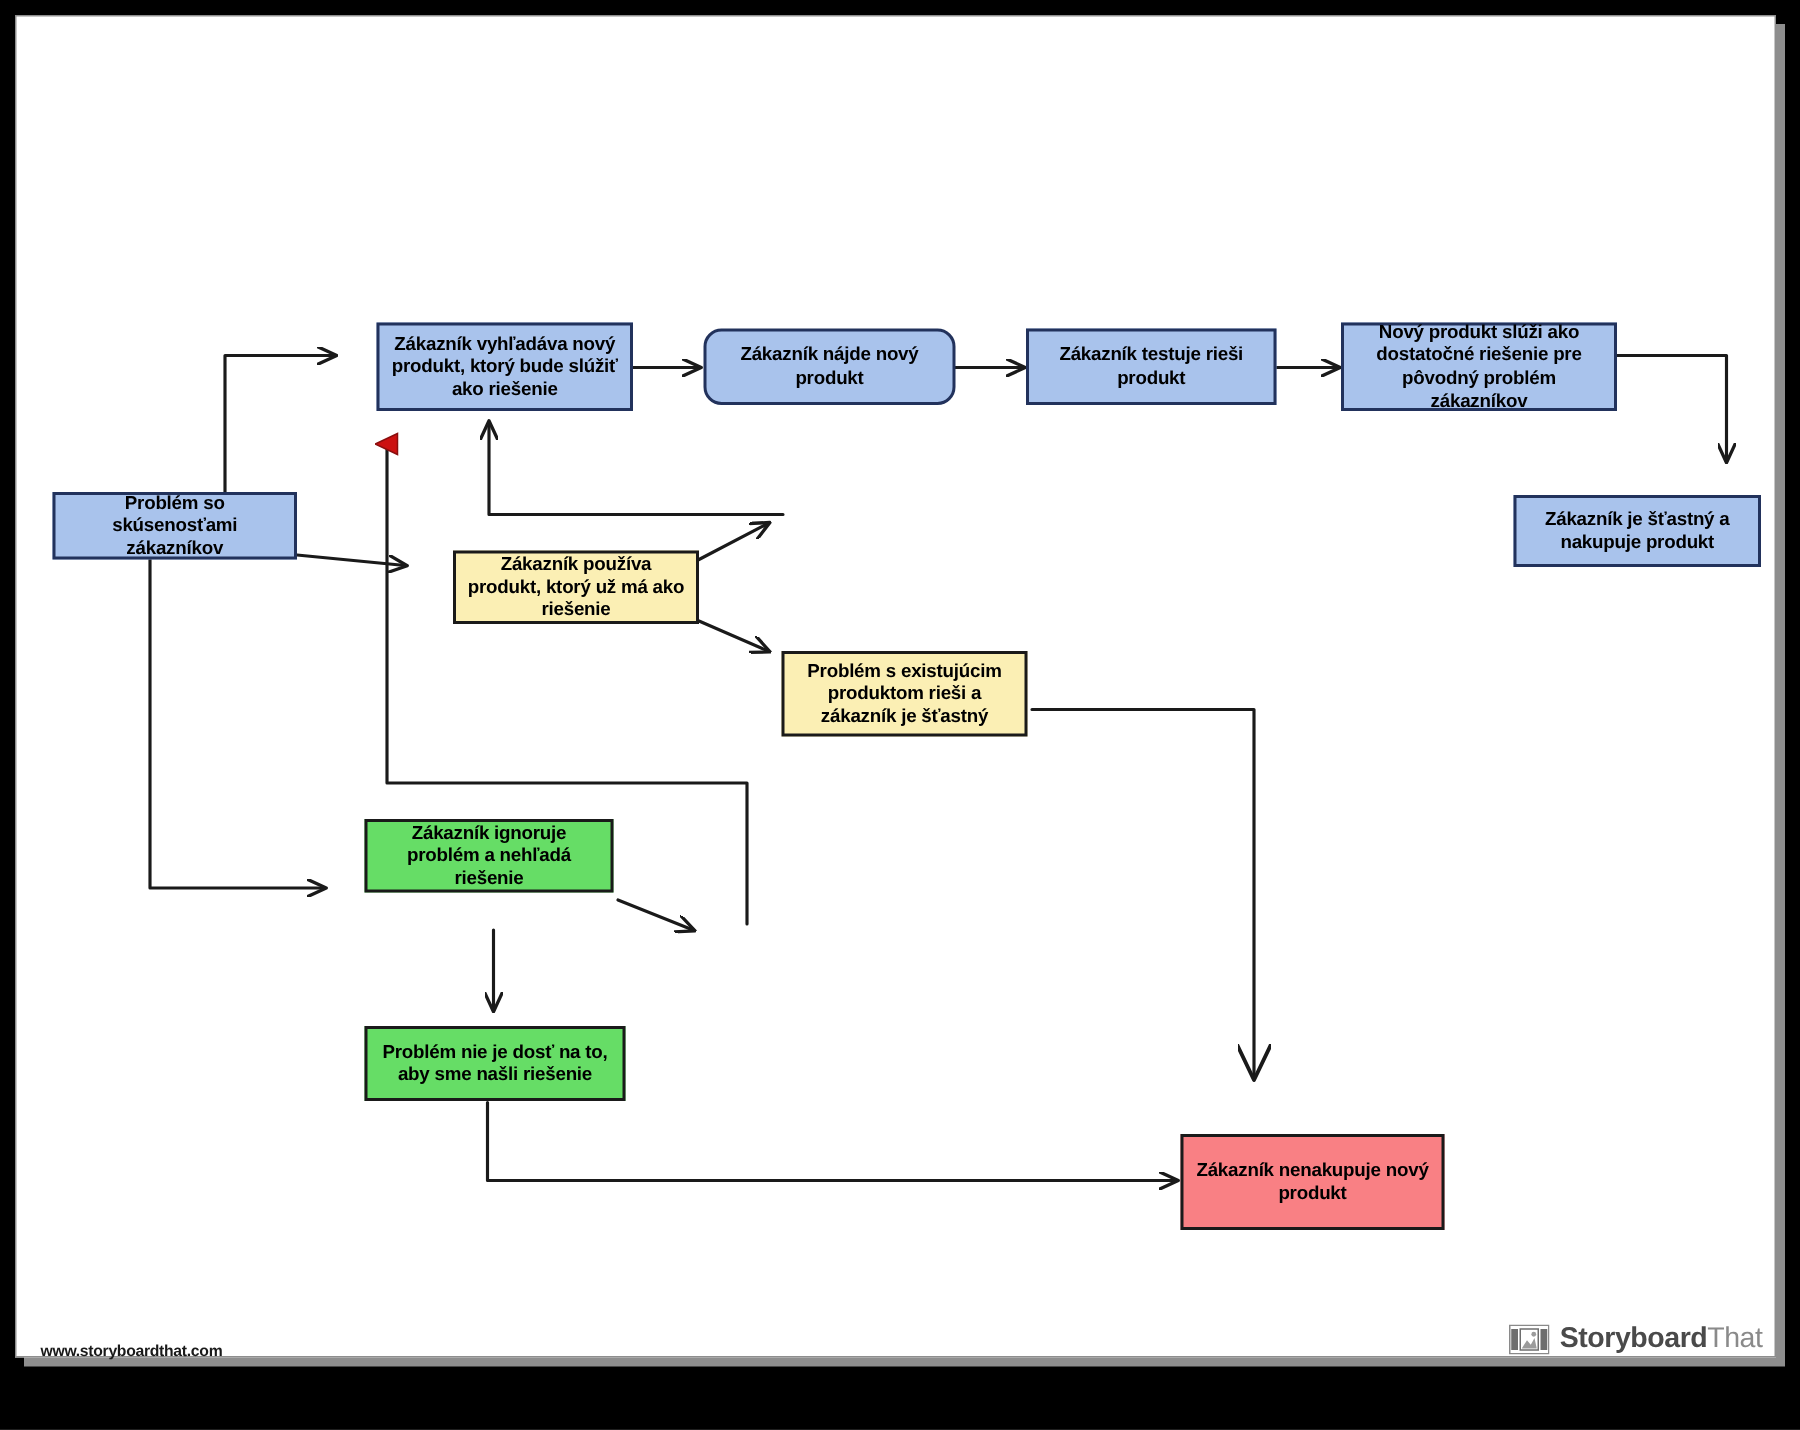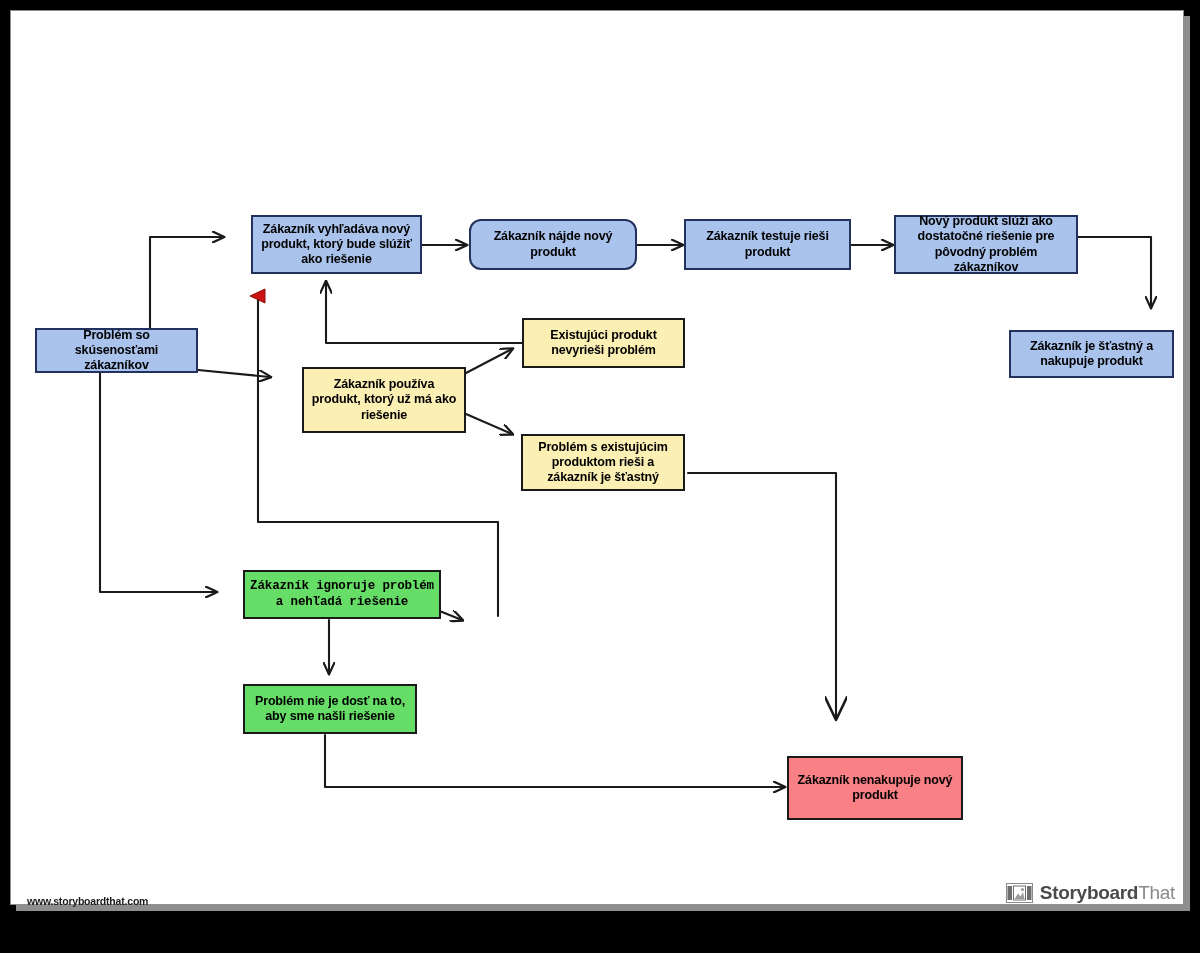--- a/index.html
+++ b/index.html
@@ -153,27 +153,26 @@
   <div class="node node-blue" style="left:251px; top:215px; width:171px; height:59px;">Zákazník vyhľadáva nový produkt, ktorý bude slúžiť ako riešenie</div>
 
   <div class="node node-blue" style="left:469px; top:219px; width:168px; height:51px;border-radius:12px;">Zákazník nájde nový produkt</div>
 
   <div class="node node-blue" style="left:684px; top:219px; width:167px; height:51px;">Zákazník testuje rieši produkt</div>
 
   <div class="node node-blue" style="left:894px; top:215px; width:184px; height:59px;">Nový produkt slúži ako dostatočné riešenie pre pôvodný problém zákazníkov</div>
 
   <div class="node node-blue" style="left:1009px; top:330px; width:165px; height:48px;">Zákazník je šťastný a nakupuje produkt</div>
 
-  <div class="node node-yellow" style="left:302px; top:367px; width:164px; height:66px;">Zákazník používa produkt, ktorý už má ako riešenie</div>
+  <div class="node node-yellow" style="left:302px; top:367px; width:164px; height:49px;">Zákazník používa produkt, ktorý už má ako riešenie</div>
 
-  <div class="node node-yellow" style="left:522px; top:318px; width:163px; height:50px;">Existujúci produkt nevyrieši problém</div>
 
   <div class="node node-yellow" style="left:521px; top:434px; width:164px; height:57px;">Problém s existujúcim produktom rieši a zákazník je šťastný</div>
 
-  <div class="node node-green" style="left:243px; top:570px; width:198px; height:49px;font-family:Liberation Mono, monospace;">Zákazník ignoruje problém a nehľadá riešenie</div>
+  <div class="node node-green" style="left:243px; top:546px; width:166px; height:49px;">Zákazník ignoruje problém a nehľadá riešenie</div>
 
 
   <div class="node node-green" style="left:243px; top:684px; width:174px; height:50px;">Problém nie je dosť na to, aby sme našli riešenie</div>
 
   <div class="node node-red" style="left:787px; top:756px; width:176px; height:64px;">Zákazník nenakupuje nový produkt</div>
 
   <div id="footer-url">www.storyboardthat.com</div>
 
   <div id="brand">
     <svg id="brand-mark" viewBox="0 0 27 20" xmlns="http://www.w3.org/2000/svg">

